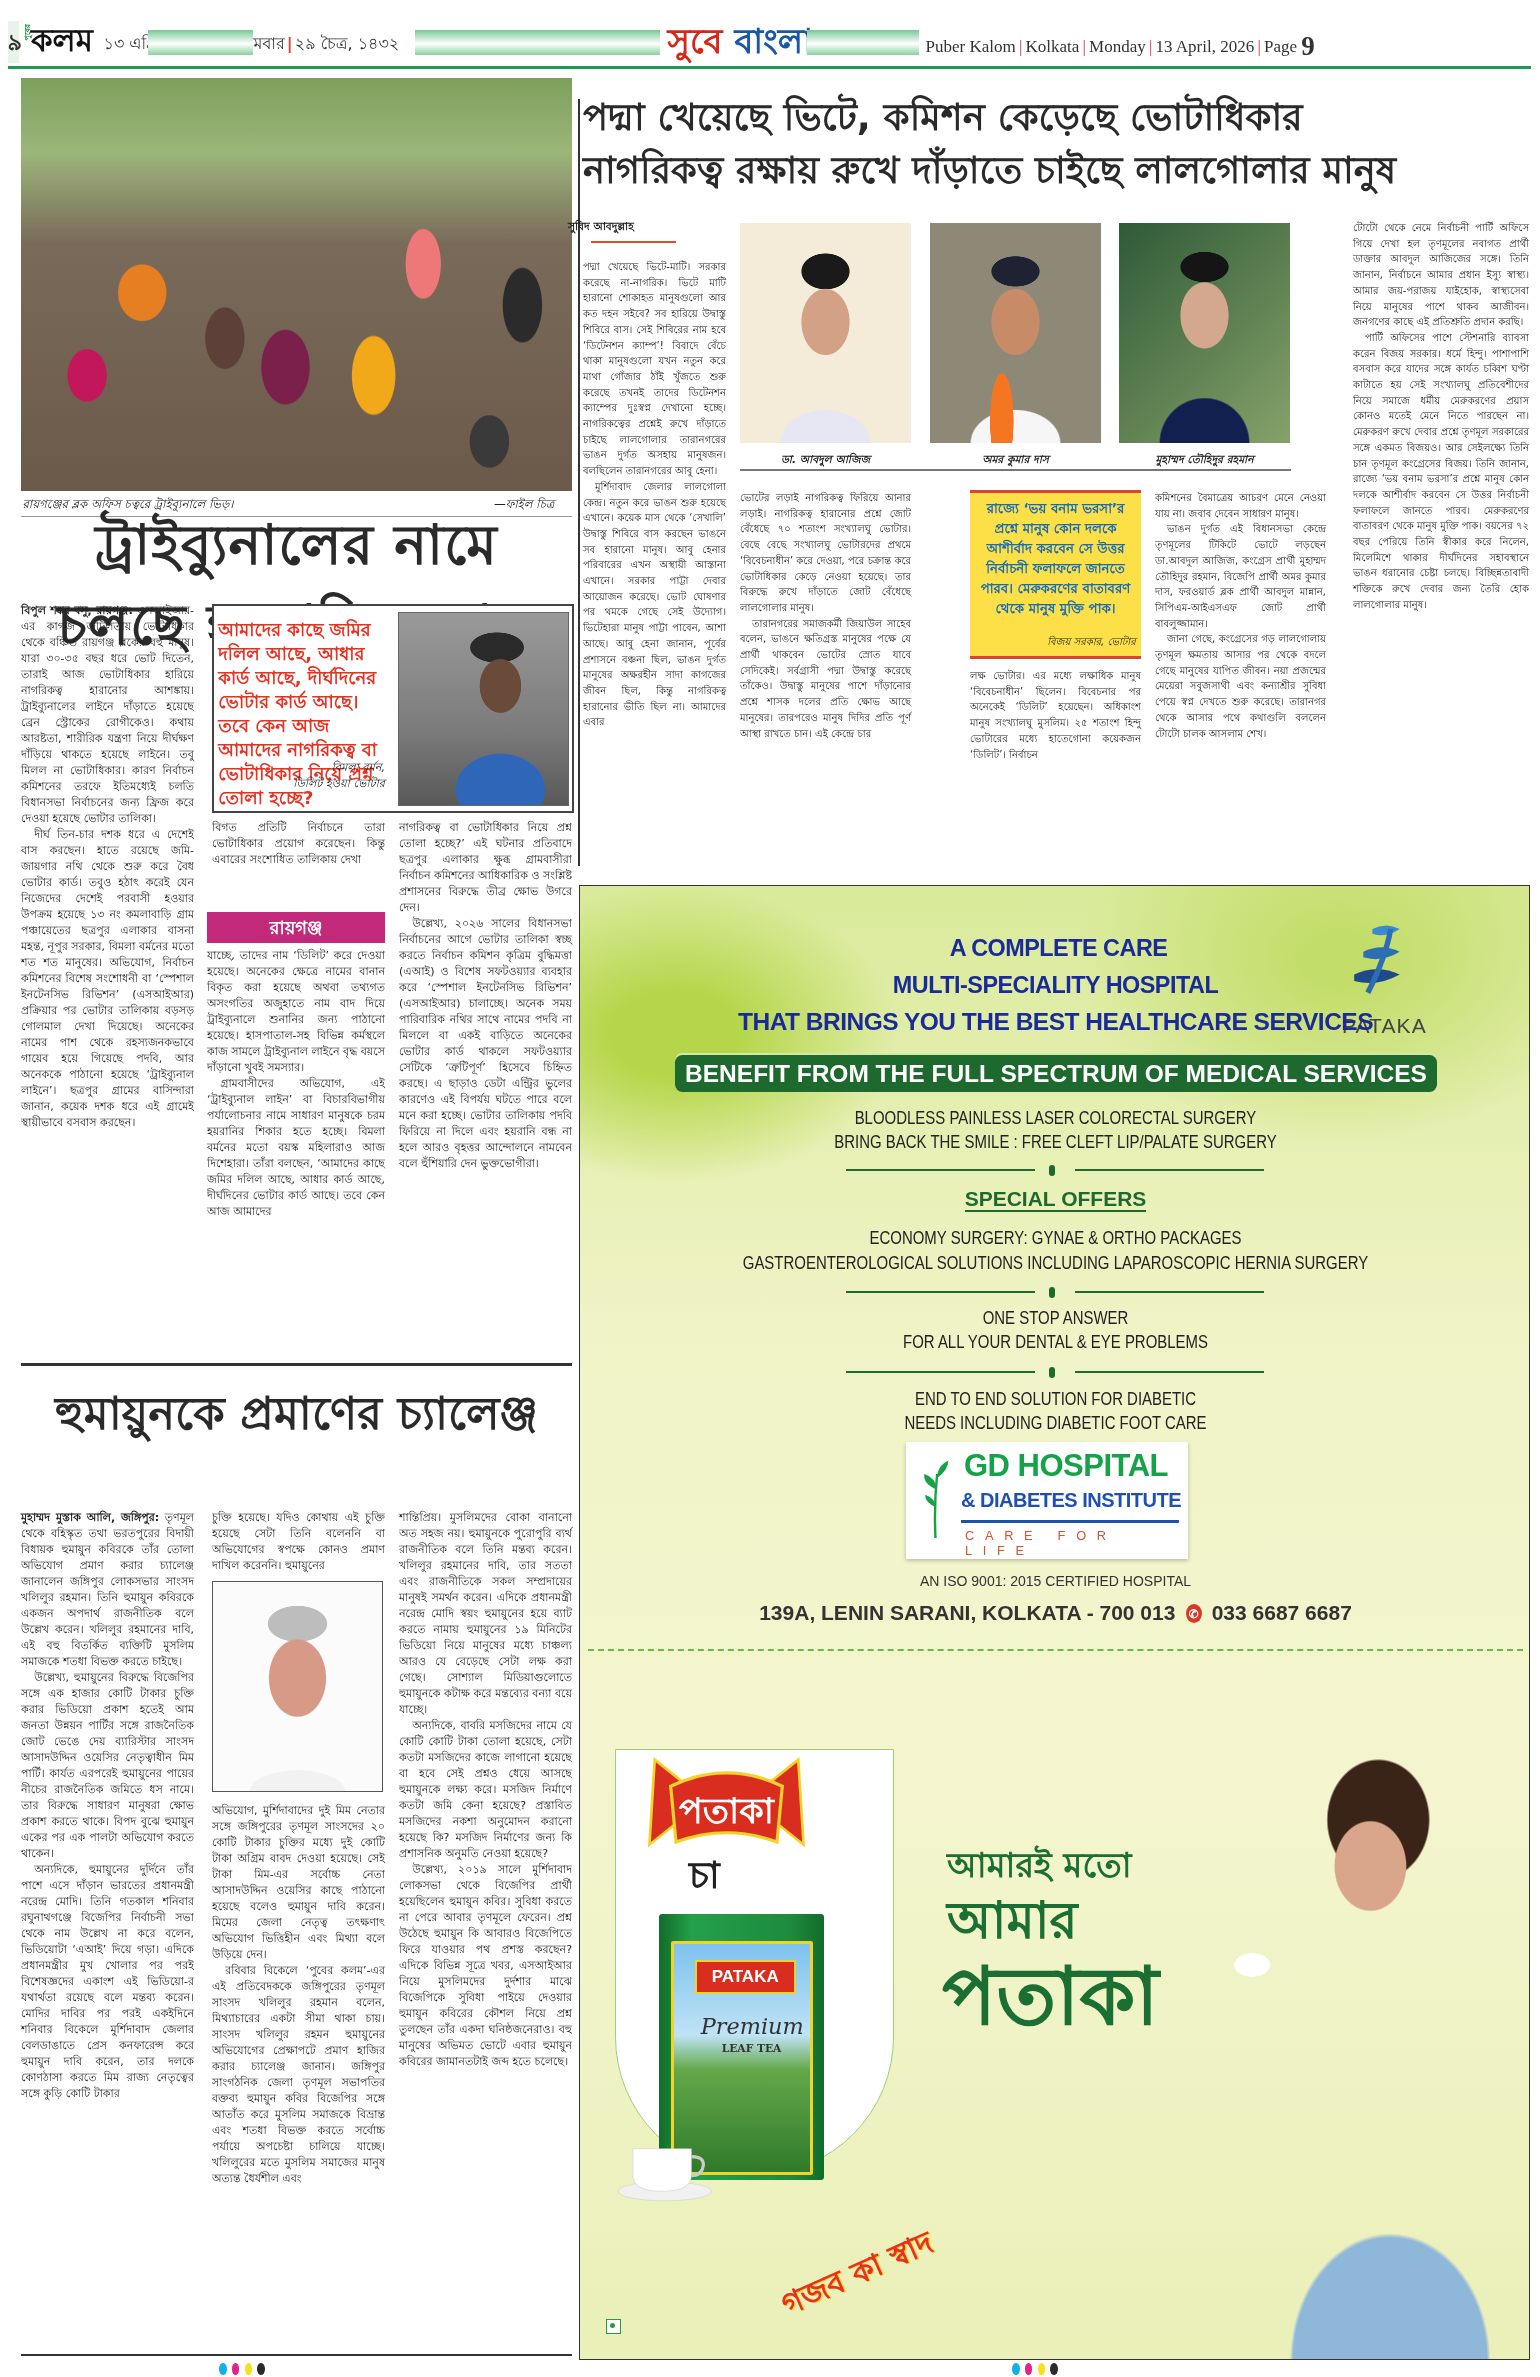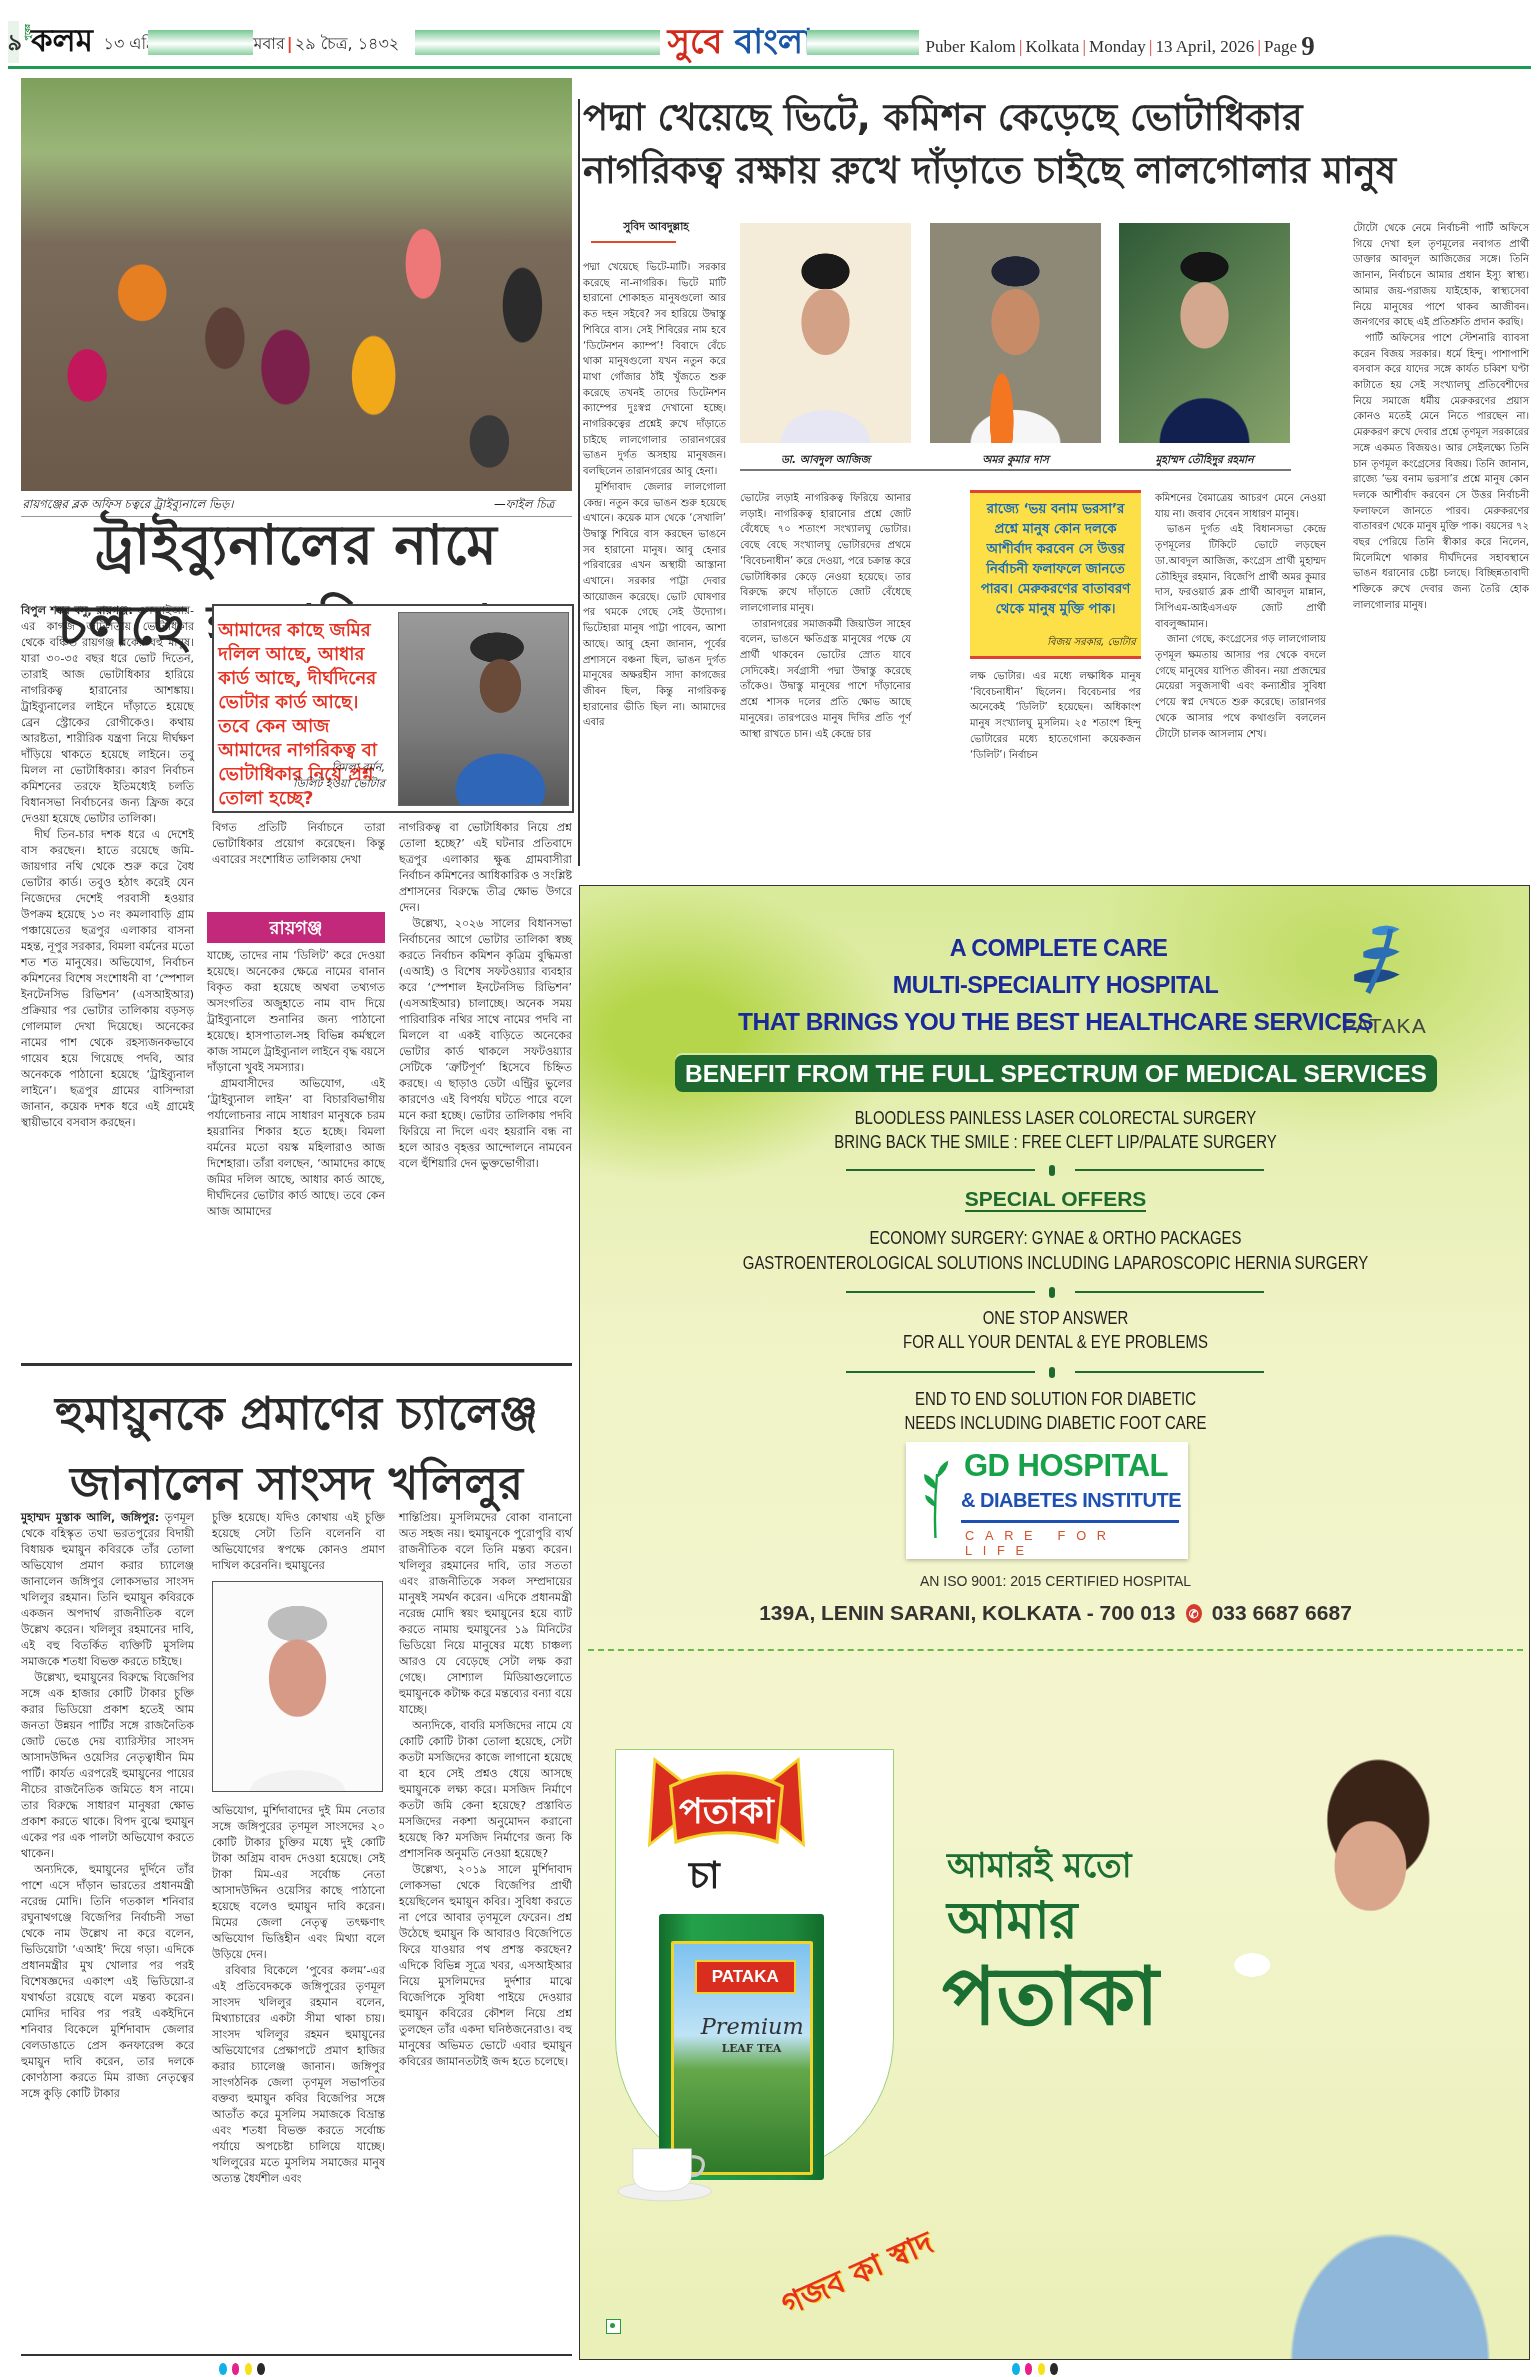--- a/index.html
+++ b/index.html
@@ -67,21 +67,21 @@
   .khalilur-photo { position: absolute; left: 212px; top: 1581px; width: 171px; height: 211px; border: 0.5px solid #555;
     background:
       radial-gradient(ellipse 51px 69px at 50% 46%, #d79a86 55%, transparent 57%),
       radial-gradient(ellipse 53px 32px at 50% 20%, #bdbdbd 55%, transparent 57%),
       radial-gradient(ellipse 85px 37px at 50% 100%, #f2f2f2 55%, transparent 57%),
       #fbfbfb; }
 
   
   .hl-right { position: absolute; left: 583px; top: 91px; width: 948px; font-family: "DejaVu Sans", sans-serif; font-weight: bold; font-size: 37px; line-height: 53px; color: #2a2a2a; white-space: nowrap; }
   .vline { position: absolute; background: #333; width: 1.6px; }
-  .author { position: absolute; left: 600px; top: 218px; width: 112px; text-align: center; font-family: "DejaVu Sans", sans-serif; font-size: 10.7px; font-weight: bold; }
+  .author { position: absolute; left: 568px; top: 218px; width: 112px; font-family: "DejaVu Sans", sans-serif; font-size: 10.7px; font-weight: bold; }
   .author-rule { position: absolute; left: 591px; top: 241px; width: 85px; height: 1.6px; background: #e04a2a; }
   .cand { position: absolute; top: 223px; width: 171px; height: 220px; }
   .cand-1 { left: 740px; background:
       radial-gradient(ellipse 43px 59px at 50% 45%, #d2a186 55%, transparent 57%),
       radial-gradient(ellipse 43px 32px at 50% 22%, #1a1a1a 55%, transparent 57%),
       radial-gradient(ellipse 80px 59px at 50% 100%, #e7e7f3 55%, transparent 57%),
       #f4ecd8; }
   .cand-2 { left: 930px; background:
       radial-gradient(ellipse 43px 59px at 50% 45%, #c78c67 55%, transparent 57%),
       radial-gradient(ellipse 43px 27px at 50% 22%, #1f2232 55%, transparent 57%),
@@ -211,21 +211,20 @@
 </div>
 <div class="col-text" style="position:absolute; left:399px; top:820px; width:173px;">
   <p class="noind">নাগরিকত্ব বা ভোটাধিকার নিয়ে প্রশ্ন তোলা হচ্ছে?’ এই ঘটনার প্রতিবাদে ছত্রপুর এলাকার ক্ষুব্ধ গ্রামবাসীরা নির্বাচন কমিশনের আধিকারিক ও সংশ্লিষ্ট প্রশাসনের বিরুদ্ধে তীব্র ক্ষোভ উগরে দেন।</p>
   <p>উল্লেখ্য, ২০২৬ সালের বিধানসভা নির্বাচনের আগে ভোটার তালিকা স্বচ্ছ করতে নির্বাচন কমিশন কৃত্রিম বুদ্ধিমত্তা (এআই) ও বিশেষ সফটওয়্যার ব্যবহার করে ‘স্পেশাল ইনটেনসিভ রিভিশন’ (এসআইআর) চালাচ্ছে। অনেক সময় পারিবারিক নথির সাথে নামের পদবি না মিললে বা একই বাড়িতে অনেকের ভোটার কার্ড থাকলে সফটওয়্যার সেটিকে ‘ত্রুটিপূর্ণ’ হিসেবে চিহ্নিত করছে। এ ছাড়াও ডেটা এন্ট্রির ভুলের কারণেও এই বিপর্যয় ঘটতে পারে বলে মনে করা হচ্ছে। ভোটার তালিকায় পদবি ফিরিয়ে না দিলে এবং হয়রানি বন্ধ না হলে আরও বৃহত্তর আন্দোলনে নামবেন বলে হুঁশিয়ারি দেন ভুক্তভোগীরা।</p>
 </div>
 
 <div class="hr-gray" style="left:21px; top:1363px; width:551px; height:3.2px; background:#333;"></div>
 
 <div class="hl-hum">
   <div>হুমায়ুনকে প্রমাণের চ্যালেঞ্জ</div>
-  <div>জানালেন সাংসদ খলিলুর</div>
 </div>
 
 <div class="col-text" style="position:absolute; left:21px; top:1510px; width:173px;">
   <p class="noind"><span class="byline">মুহাম্মদ মুস্তাক আলি, জঙ্গিপুর:</span> <span>তৃণমূল থেকে বহিস্কৃত তথা ভরতপুরের বিদায়ী বিধায়ক হুমায়ুন কবিরকে তাঁর তোলা অভিযোগ প্রমাণ করার চ্যালেঞ্জ জানালেন জঙ্গিপুর লোকসভার সাংসদ খলিলুর রহমান। তিনি হুমায়ুন কবিরকে একজন অপদার্থ রাজনীতিক বলে উল্লেখ করেন। খলিলুর রহমানের দাবি, এই বহু বিতর্কিত ব্যক্তিটি মুসলিম সমাজকে শতধা বিভক্ত করতে চাইছে।</span></p>
   <p>উল্লেখ্য, হুমায়ুনের বিরুদ্ধে বিজেপির সঙ্গে এক হাজার কোটি টাকার চুক্তি করার ভিডিয়ো প্রকাশ হতেই আম জনতা উন্নয়ন পার্টির সঙ্গে রাজনৈতিক জোট ভেঙে দেয় ব্যারিস্টার সাংসদ আসাদউদ্দিন ওয়েসির নেতৃত্বাধীন মিম পার্টি। কার্যত এরপরেই হুমায়ুনের পায়ের নীচের রাজনৈতিক জমিতে ধস নামে। তার বিরুদ্ধে সাধারণ মানুষরা ক্ষোভ প্রকাশ করতে থাকে। বিপদ বুঝে হুমায়ুন একের পর এক পালটা অভিযোগ করতে থাকেন।</p>
   <p>অন্যদিকে, হুমায়ুনের দুর্দিনে তাঁর পাশে এসে দাঁড়ান ভারতের প্রধানমন্ত্রী নরেন্দ্র মোদি। তিনি গতকাল শনিবার রঘুনাথগঞ্জে বিজেপির নির্বাচনী সভা থেকে নাম উল্লেখ না করে বলেন, ভিডিয়োটা ‘এআই’ দিয়ে গড়া। এদিকে প্রধানমন্ত্রীর মুখ খোলার পর পরই বিশেষজ্ঞদের একাংশ এই ভিডিয়ো-র যথার্থতা রয়েছে বলে মন্তব্য করেন। মোদির দাবির পর পরই একইদিনে শনিবার বিকেলে মুর্শিদাবাদ জেলার বেলডাঙাতে প্রেস কনফারেন্স করে হুমায়ুন দাবি করেন, তার দলকে কোণঠাসা করতে মিম রাজ্য নেতৃত্বের সঙ্গে কুড়ি কোটি টাকার</p>
 </div>
 <div class="col-text" style="position:absolute; left:212px; top:1510px; width:173px;">
   <p class="noind">চুক্তি হয়েছে। যদিও কোথায় এই চুক্তি হয়েছে সেটা তিনি বলেননি বা অভিযোগের স্বপক্ষে কোনও প্রমাণ দাখিল করেননি। হুমায়ুনের</p>
 </div>

